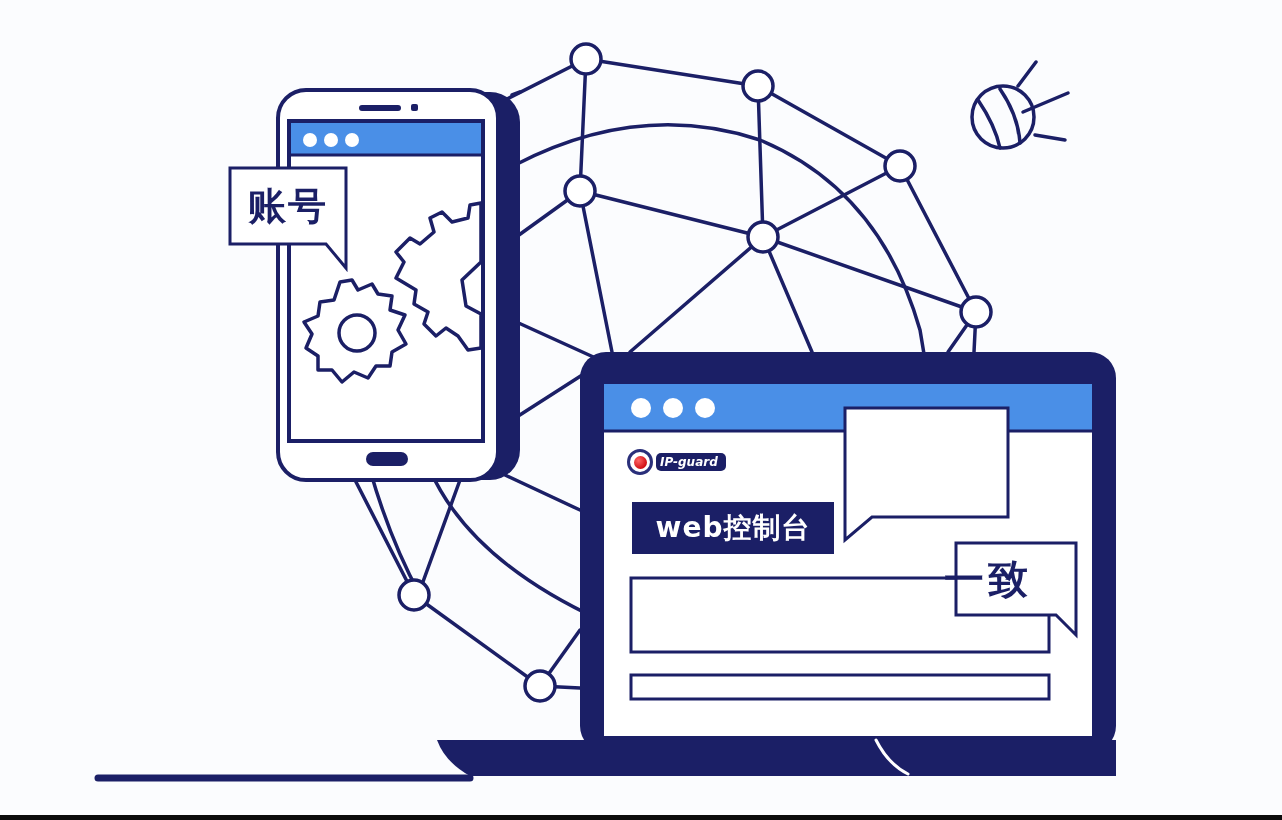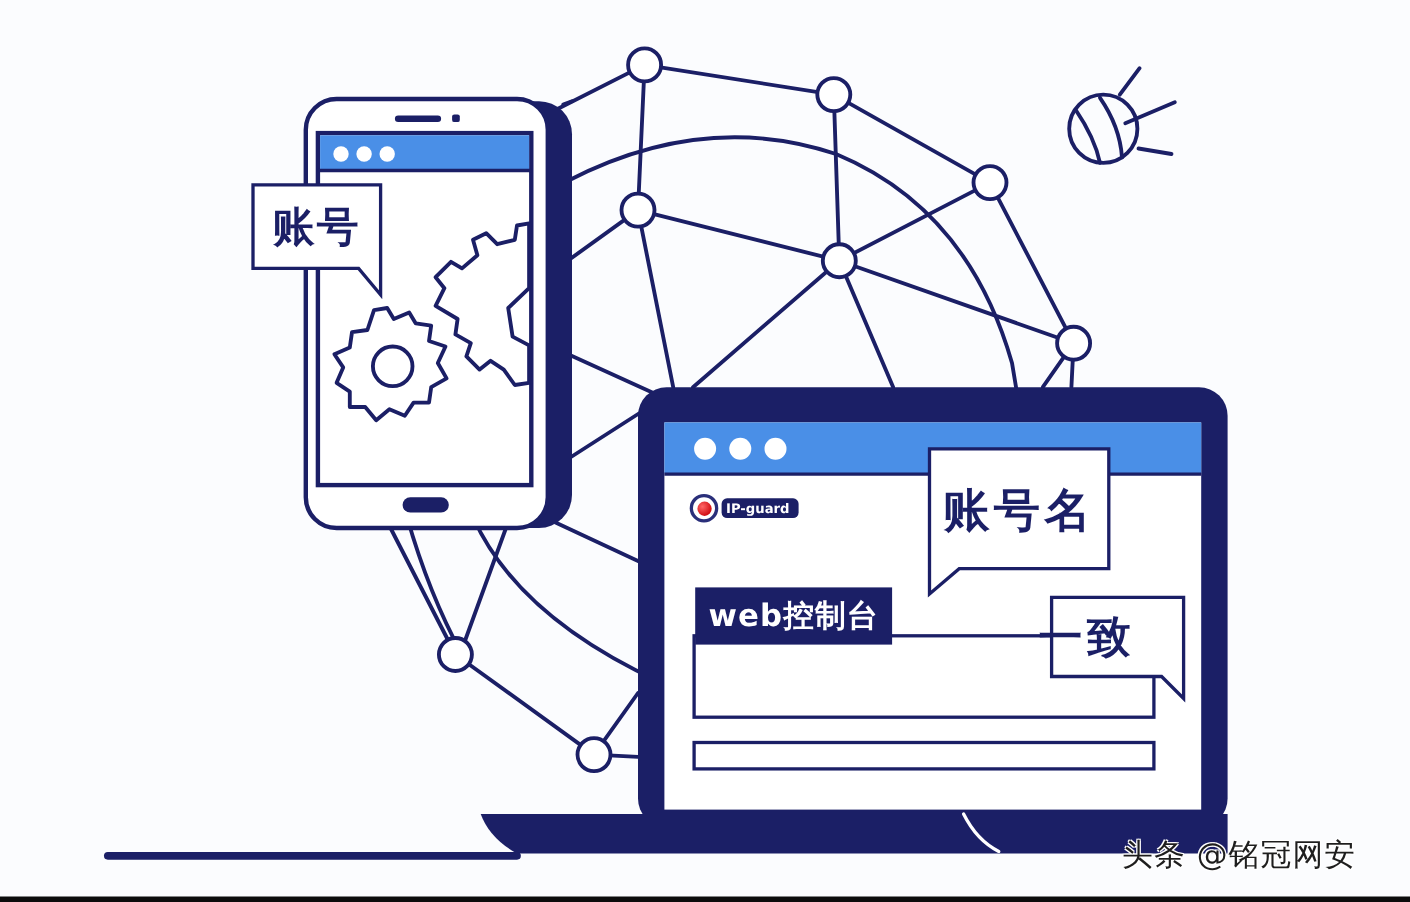--- a/index.html
+++ b/index.html
@@ -3,25 +3,25 @@
 <meta charset="utf-8">
 <style>
   html, body { margin: 0; padding: 0; background: #ffffff; }
   body { width: 1282px; height: 820px; position: relative; overflow: hidden; font-family: "DejaVu Sans", sans-serif; }
   .stage { position: absolute; left: 0; top: 0; width: 1282px; height: 820px; background: #fbfcfe; }
   svg.art { position: absolute; left: 0; top: 0; }
   .lbl { position: absolute; color: #1b1f66; font-weight: bold; font-family: "DejaVu Sans", sans-serif; white-space: nowrap; }
   .bubble-phone { left: 230px; top: 168px; width: 116px; height: 76px; display:flex; align-items:center; justify-content:center; font-size: 38px; letter-spacing: 2px; border-radius: 11px; }
   .bubble-name { left: 845px; top: 408px; width: 163px; height: 112px; display:flex; align-items:center; justify-content:center; font-size: 42px; letter-spacing: 4px; }
   .bubble-same { left: 928px; top: 543px; width: 120px; height: 72px; display:flex; align-items:center; justify-content:center; font-size: 40px; letter-spacing: 4px; }
-  .web-console { left: 632px; top: 502px; width: 179px; height: 52px; background: #1b1f66; color: #ffffff; display:flex; align-items:center; justify-content:center; font-size: 28px; letter-spacing: 1px; margin-top: 32px; }
+  .web-console { left: 632px; top: 502px; width: 202px; height: 52px; background: #1b1f66; color: #ffffff; display:flex; align-items:center; justify-content:center; font-size: 28px; letter-spacing: 1px; }
   .logo { left: 627px; top: 448px; height: 28px; display:flex; align-items:center; }
   .logo-ring { width: 26px; height: 26px; border-radius: 50%; border: 3px solid #2a2f7a; box-sizing: border-box; display:flex; align-items:center; justify-content:center; background:#fff; }
   .logo-dot { width: 13px; height: 13px; border-radius: 50%; background: radial-gradient(circle at 35% 35%, #ff6666, #d10f14 70%); }
-  .logo-text { margin-left: 3px; background: #1b1f66; color: #fff; font-size: 12px; font-weight: bold; padding: 2px 8px 2px 4px; border-radius: 5px; }
+  .logo-text { margin-left: 3px; background: #1b1f66; color: #fff; font-size: 12px; font-weight: bold; padding: 2px 8px 2px 4px; border-radius: 5px; font-style: italic; }
   .watermark { left: 1020px; top: 758px; font-size: 28px; color: #1e1e1e; font-weight: normal; text-shadow: 1px 1px 0 #ffffff, -1px -1px 0 #ffffff, 1px -1px 0 #fff, -1px 1px 0 #fff; letter-spacing: 1px; }
   .bottom-bar { position: absolute; left: 0; top: 815px; width: 1282px; height: 5px; background: #0c0c0c; }
 </style>
 </head>
 <body>
 
 <div class="stage">
 
   <svg class="art" width="1282" height="820" viewBox="0 0 1282 820">
     <g fill="none" stroke="#1b1f66" stroke-width="3.5" stroke-linecap="round">
@@ -122,26 +122,24 @@
 
       <polygon points="956,543 1076,543 1076,635 1056,615 956,615" fill="#ffffff" stroke="#1b1f66" stroke-width="3"></polygon>
 
       <path d="M437 740 L1116 740 L1116 776 L470 776 Q445 762 437 740 Z" fill="#1b1f66"></path>
       <path d="M876 740 Q888 764 908 774" fill="none" stroke="#ffffff" stroke-width="3" stroke-linecap="round"></path>
       <line x1="98" y1="778" x2="470" y2="778" stroke="#1b1f66" stroke-width="7" stroke-linecap="round"></line>
     </g>
   </svg>
 
   <div class="lbl bubble-phone">账号</div>
-  <div class="lbl bubble-name">账号名</div>
   <div class="lbl bubble-same">一致</div>
   <div class="lbl web-console">web控制台</div>
 
   <div class="lbl logo">
     <div class="logo-ring">
         <div class="logo-dot"></div>
       </div>
     <span class="logo-text">IP-guard</span>
   </div>
 
-  <div class="lbl watermark">头条 @铭冠网安</div>
   <div class="bottom-bar"></div>
 </div>
 
 </body></html>

